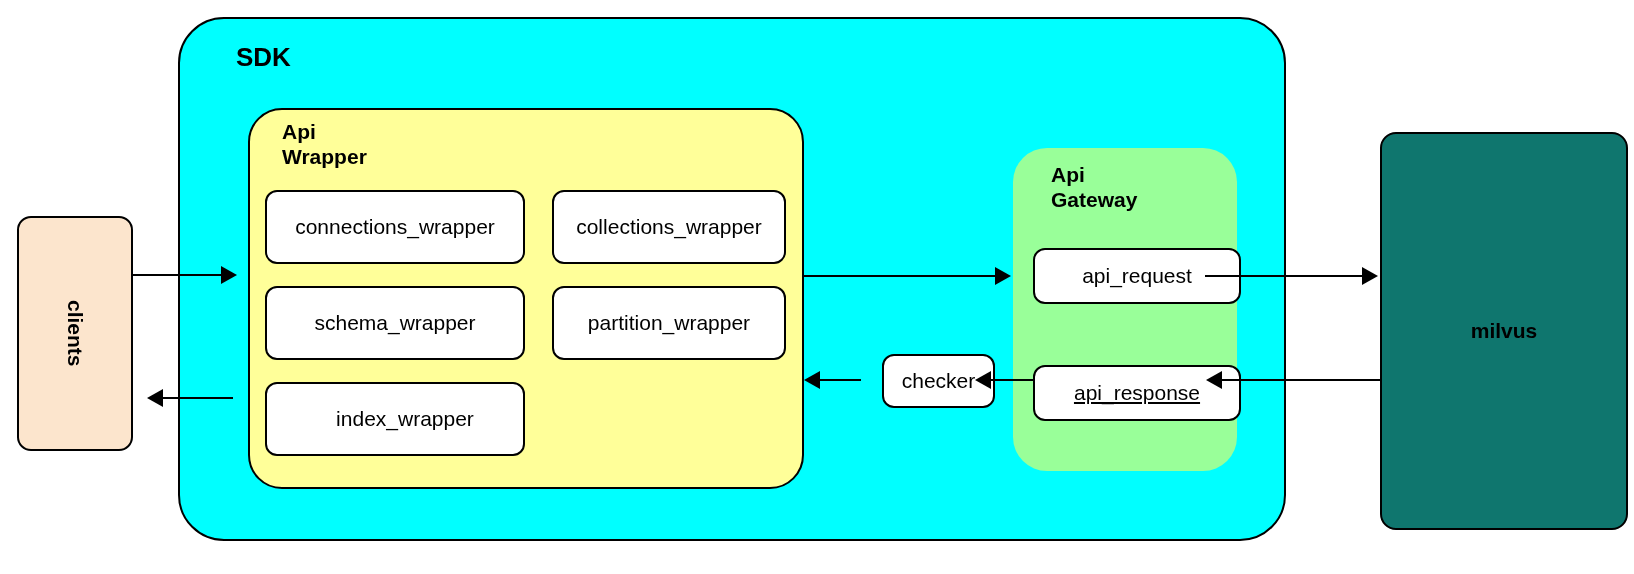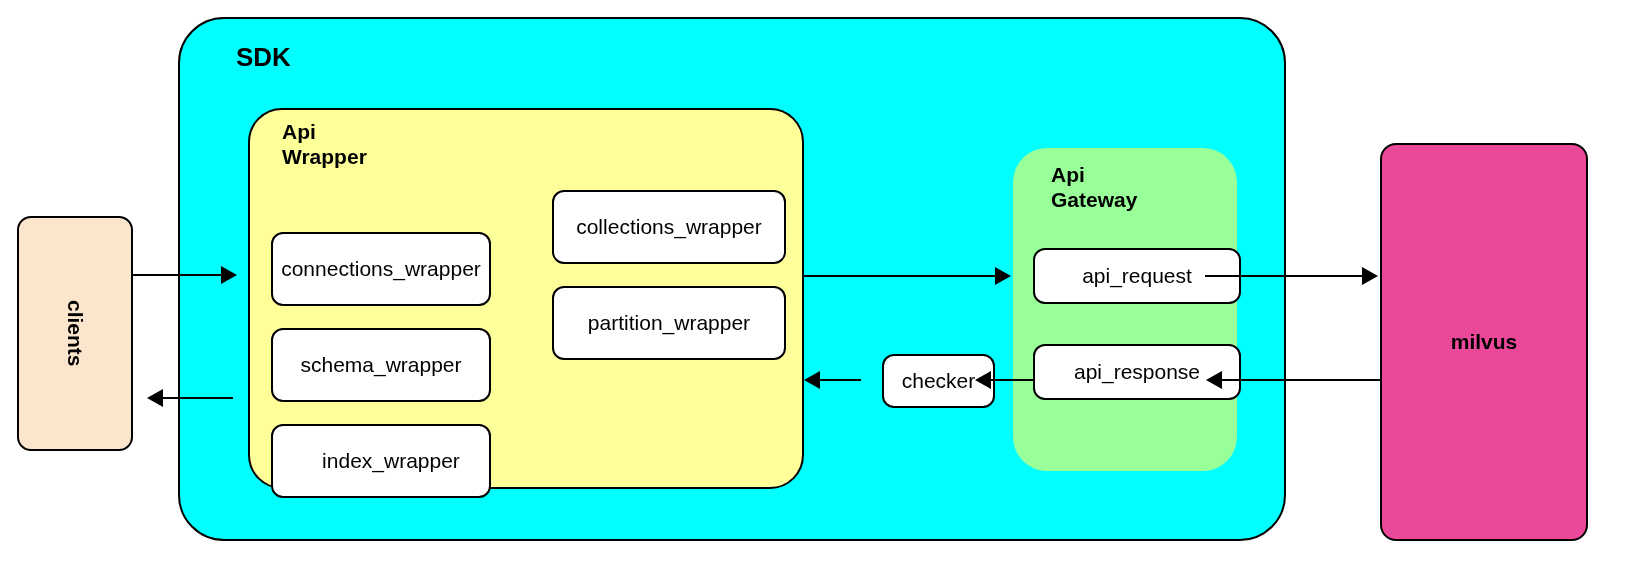--- a/index.html
+++ b/index.html
@@ -104,30 +104,30 @@
     border-radius: 12px;
     display: flex;
     align-items: center;
     justify-content: center;
     font-size: 21px;
     color: #000000;
     text-align: center;
   }
 
   
-  .w-l { left: 271px; width: 220px; height: 74px; margin-top: 42px; }
+  .w-l { left: 265px; width: 260px; height: 74px; }
   .w-r { left: 552px; width: 234px; height: 74px; }
   .row1 { top: 190px; }
   .row2 { top: 286px; }
   .row3 { top: 382px; padding-left: 20px; }
 
   
   .g-leaf { left: 1033px; width: 208px; height: 56px; }
   .g-row1 { top: 248px; }
-  .g-row2 { top: 344px; }
+  .g-row2 { top: 365px; text-decoration: underline; }
 
   .checker-box {
     left: 861px;
     top: 354px;
     width: 113px;
     height: 54px;
     margin-left: 21px;
   }
 
   
@@ -143,24 +143,24 @@
     font-size: 21px;
     font-weight: bold;
     color: #000000;
     writing-mode: vertical-rl;
     text-orientation: mixed;
     white-space: nowrap;
   }
 
   .milvus-box {
     left: 1380px;
-    top: 143px;
-    width: 208px;
+    top: 132px;
+    width: 248px;
     height: 398px;
-    background: #ec4899;
+    background: #0f766e;
     border-radius: 16px;
   }
   .milvus-label {
     font-size: 21px;
     font-weight: bold;
     color: #000000;
   }
 
   
   .conn {

